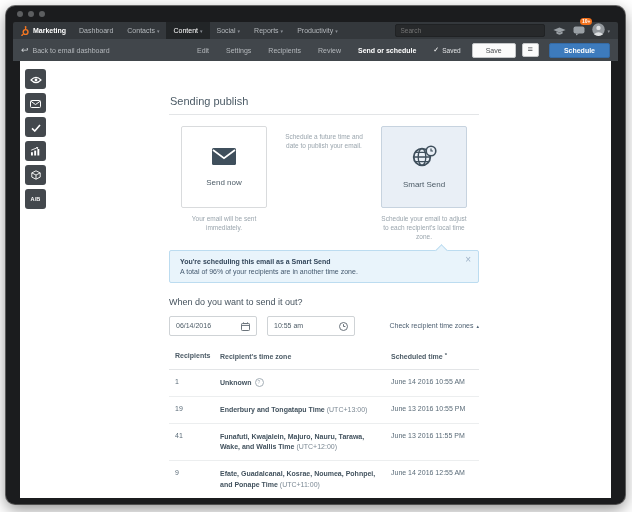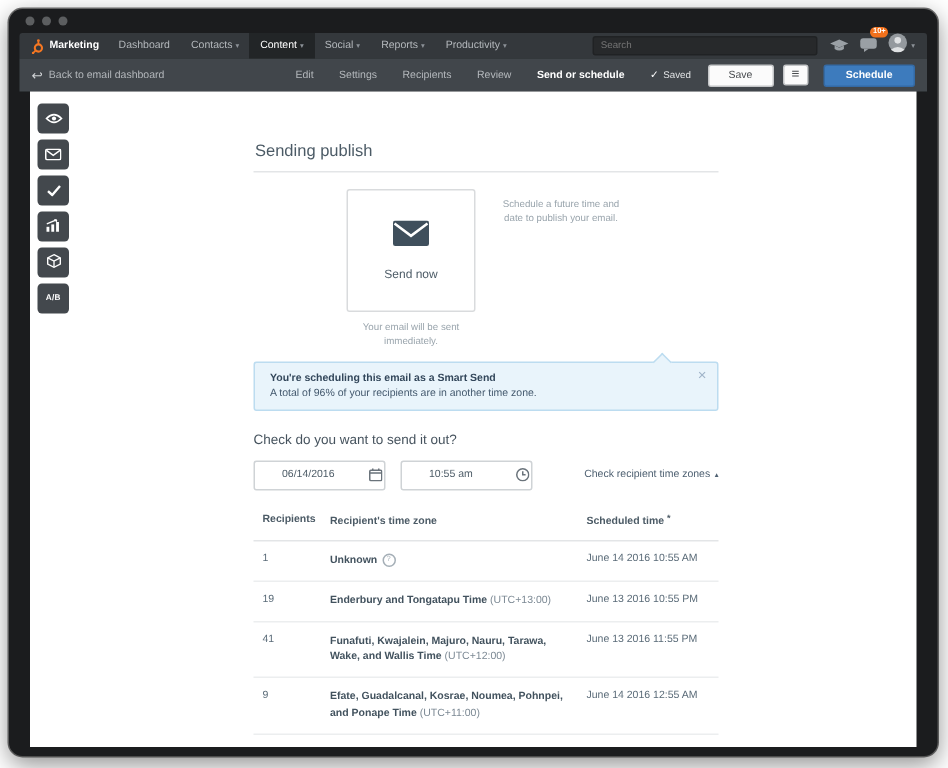--- a/index.html
+++ b/index.html
@@ -58,21 +58,21 @@
   .alert{position:relative;margin-top:9px;background:#e9f4fb;border:1px solid #bcdcf0;border-radius:2px;padding:7px 18px 7px 10px;}
   .alert-pointer{position:absolute;top:-5px;left:267px;width:8px;height:8px;background:#e9f4fb;
                  border-left:1px solid #bcdcf0;border-top:1px solid #bcdcf0;transform:rotate(45deg);}
   .alert-title{font-size:7px;font-weight:bold;color:#33475b;margin-bottom:2.5px;}
   .alert-body{font-size:7px;color:#44596e;}
   .alert-close{position:absolute;top:4px;right:7px;color:#9fb3c8;font-size:10px;line-height:1;cursor:default;}
   
   .send-heading{font-size:9px;color:#46535e;font-weight:500;margin:14px 0 9px;}
   .controls{display:flex;align-items:center;}
   .field{display:flex;align-items:center;justify-content:space-between;border:1px solid #cfd3d6;border-radius:2px;
-         height:20px;padding:0 18px;box-sizing:border-box;background:#fff;}
+         height:20px;padding:0 6px;box-sizing:border-box;background:#fff;}
   .field-date{width:88px;}
   .field-time{width:88px;margin-left:10px;}
   .field input{border:0;outline:0;width:58px;font-size:7px;color:#4c5b66;background:transparent;padding:0;font-family:inherit;}
   .tz-link{margin-left:auto;font-size:7px;color:#4f6172;display:flex;align-items:center;gap:3px;cursor:default;}
   .tz-caret{font-size:5px;color:#4f6172;}
   
   .table{margin-top:12px;font-size:7px;}
   .thead{display:flex;color:#4c5b66;font-weight:bold;padding:4px 0 7px;border-bottom:1px solid #e3e5e7;}
   .c1{width:51px;padding-left:6px;box-sizing:border-box;flex-shrink:0;}
   .c2{width:171px;padding-right:12px;box-sizing:border-box;flex-shrink:0;line-height:1.45;}
@@ -237,30 +237,45 @@
                     <path d="M1 2 L12 10.2 L23 2" stroke="#fff" stroke-width="1.7" fill="none"></path>
                   </svg>
               </span>
               <span class="option-label">Send now</span>
             </div>
             <div class="option-caption">Your email will be sent immediately.</div>
           </div>
           <div class="option">
             <div class="option-caption">Schedule a future time and date to publish your email.</div>
           </div>
+          <div class="option">
+            <div class="option-card selected">
+              <span>
+                <svg width="25" height="22" viewBox="0 0 25 22">
+                    <circle cx="10" cy="12" r="8.3" fill="none" stroke="#3f4f5c" stroke-width="1.8"></circle>
+                    <ellipse cx="10" cy="12" rx="3.8" ry="8.3" fill="none" stroke="#3f4f5c" stroke-width="1.3"></ellipse>
+                    <path d="M2 12 H18 M3.3 7.4 H16.7 M3.3 16.6 H16.7" stroke="#3f4f5c" stroke-width="1.3"></path>
+                    <circle cx="19" cy="6" r="4.8" fill="#e9eff6" stroke="#3f4f5c" stroke-width="1.6"></circle>
+                    <path d="M19 3.6 V6 H21" fill="none" stroke="#3f4f5c" stroke-width="1.2"></path>
+                  </svg>
+              </span>
+              <span class="option-label">Smart Send</span>
+            </div>
+            <div class="option-caption">Schedule your email to adjust to each recipient's local time zone.</div>
+          </div>
         </div>
 
         <div class="alert">
           <span class="alert-pointer"></span>
           <div class="alert-title">You're scheduling this email as a Smart Send</div>
           <div class="alert-body">A total of 96% of your recipients are in another time zone.</div>
           <span class="alert-close">×</span>
         </div>
 
-        <div class="send-heading">Check do you want to send it out?</div>
+        <div class="send-heading">When do you want to send it out?</div>
 
         <div class="controls">
           <span class="field field-date">
             <input readonly="" value="06/14/2016" style="">
             <span class="ficon">
               <svg width="9" height="9" viewBox="0 0 9 9">
                   <rect x="0.5" y="1.5" width="8" height="7" rx="0.8" fill="none" stroke="#6a737b"></rect>
                   <path d="M0.5 3.4 H8.5 M2.5 0.4 V2 M6.5 0.4 V2" stroke="#6a737b"></path>
                 </svg>
             </span>

